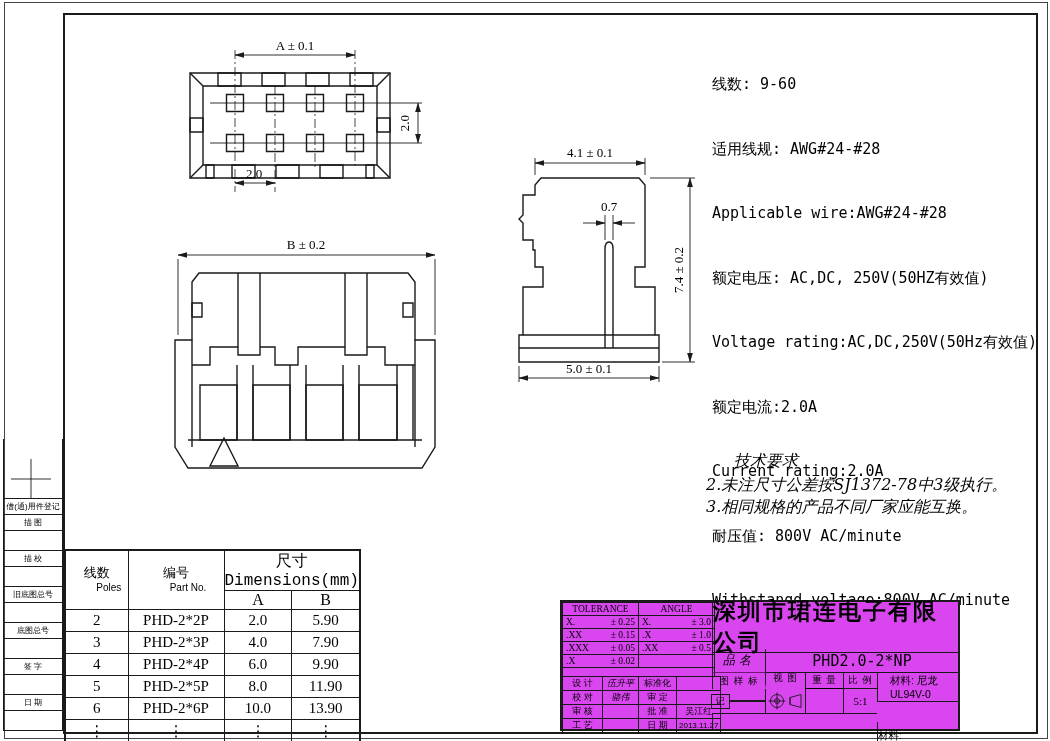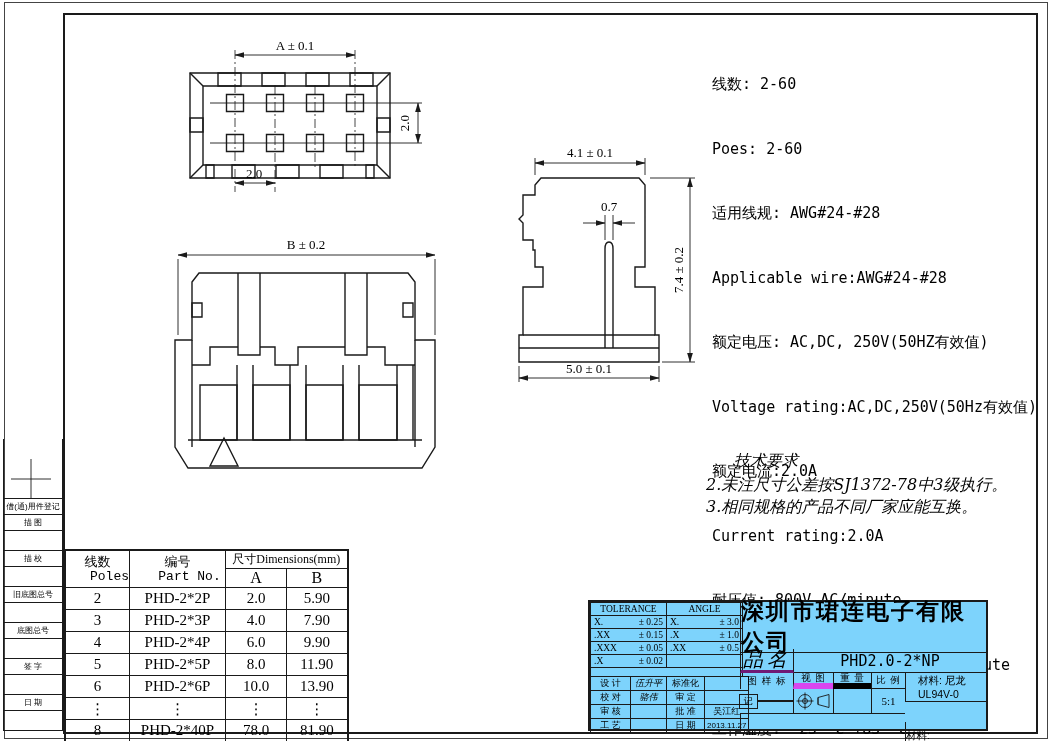--- a/index.html
+++ b/index.html
@@ -24,43 +24,43 @@
   .side-col{left:3px;top:440px;width:60px;position:absolute;}
   .side-cell{border:1px solid #1a1a1a;margin-top:-1px;display:flex;align-items:center;justify-content:center;font-size:8px;letter-spacing:0px;background:#fff0;}
   .side-cell.lab{height:15px;}
   .side-cell.blank{height:19px;}
   .side-cell.crossbox{height:59px;border-top:none;}
   
   table.poles{left:64px;top:549px;position:absolute;border-collapse:collapse;table-layout:fixed;}
   table.poles td,table.poles th{border:1px solid #1a1a1a;text-align:center;padding:0;font-weight:normal;overflow:hidden;}
   table.poles{border:2px solid #1a1a1a;}
   .h-cn{font-size:13px;line-height:15px;}
-  .h-en{font-family:Liberation Mono, monospace;font-size:13px;line-height:15px;padding-left:24px;}
-  .h-dim{font-family:Liberation Serif, serif;font-size:12px;height:16px;}
+  .h-en{font-family:Liberation Sans, sans-serif;font-size:10px;line-height:15px;padding-left:24px;}
+  .h-dim{font-family:Liberation Mono, monospace;font-size:16px;height:16px;}
   .h-ab{font-family:"Liberation Serif",serif;font-size:16px;height:16px;}
   td.pd{font-family:"Liberation Serif",serif;font-size:15px;height:21px;}
   
-  .tblock{left:588px;top:600px;width:400px;height:131px;border:2px solid #1a1a1a;position:absolute;box-sizing:border-box;background:#7dd3fc;}
+  .tblock{left:560px;top:600px;width:400px;height:131px;border:2px solid #1a1a1a;position:absolute;box-sizing:border-box;background:#d946ef;}
   .tb-cell{position:absolute;box-sizing:border-box;display:flex;align-items:center;justify-content:center;}
   table.tol{position:absolute;left:0;top:0;border-collapse:collapse;table-layout:fixed;}
   table.tol td,table.tol th{border:1px solid #1a1a1a;font-weight:normal;padding:0 3px;font-family:"Liberation Serif",serif;font-size:9.5px;height:12px;text-align:center;}
   .tolpair{display:flex;justify-content:space-between;}
   table.sig{position:absolute;left:0;top:74px;border-collapse:collapse;table-layout:fixed;}
   table.sig td{border:1px solid #1a1a1a;padding:0 2px;font-size:9px;height:12.5px;text-align:center;overflow:hidden;}
   .sig .nm{font-family:"Liberation Serif",serif;font-style:italic;}
   .company{left:150px;top:0;width:246px;height:51px;border-left:1px solid #1a1a1a;border-bottom:1px solid #1a1a1a;font-size:23px;font-weight:bold;letter-spacing:2px;}
-  .pn-label{left:150px;top:47px;width:54px;height:24px;border-left:1px solid #1a1a1a;border-right:1px solid #1a1a1a;border-bottom:3px solid #701a75;font-family:"Liberation Serif",serif;font-style:italic;font-size:20px;letter-spacing:4px;}
+  .pn-label{left:150px;top:47px;width:54px;height:24px;border-left:1px solid #1a1a1a;border-right:1px solid #1a1a1a;border-bottom:1px solid #701a75;font-family:"Liberation Serif",serif;font-style:italic;font-size:12px;letter-spacing:4px;}
   .pn-value{left:204px;top:47px;width:192px;height:24px;border-bottom:1px solid #1a1a1a;font-family:"DejaVu Sans Mono",monospace;font-size:15px;}
   .lab-s{font-size:9.5px;letter-spacing:1px;}
   .mark-label{left:150px;top:71px;width:53px;height:16px;border-left:1px solid #1a1a1a;}
   .mark-row{left:150px;top:87px;width:53px;height:24px;display:flex;}
   .mark-row div{border:1px solid #1a1a1a;flex:1;margin-left:-1px;font-size:9px;display:flex;align-items:center;justify-content:center;}
   .view-label{left:203px;top:71px;width:40px;height:16px;border-left:1px solid #1a1a1a;border-bottom:6px solid #d946ef;}
   .view-sym{left:203px;top:87px;width:40px;height:24px;border-left:1px solid #1a1a1a;}
-  .wt-label{left:243px;top:71px;width:38px;height:16px;border-left:1px solid #1a1a1a;border-bottom:6px solid #000000;}
+  .wt-label{left:243px;top:71px;width:38px;height:16px;border-left:1px solid #1a1a1a;border-bottom:1px solid #000000;}
   .wt-val{left:243px;top:87px;width:38px;height:24px;border-left:1px solid #1a1a1a;}
   .sc-label{left:281px;top:71px;width:34px;height:16px;border-left:1px solid #1a1a1a;border-bottom:1px solid #1a1a1a;}
   .sc-val{left:281px;top:87px;width:34px;height:24px;border-left:1px solid #1a1a1a;font-family:"Liberation Serif",serif;font-size:11px;}
   .b-blank{left:150px;top:111px;width:165px;height:16px;border-left:1px solid #1a1a1a;border-top:1px solid #1a1a1a;}
   .mat1{left:315px;top:71px;width:81px;height:29px;border-left:1px solid #1a1a1a;border-bottom:1px solid #1a1a1a;justify-content:flex-start;padding-left:12px;font-size:10.5px;}
   .mat2{left:315px;top:100px;width:81px;height:27px;border-left:1px solid #1a1a1a;justify-content:flex-start;font-size:10.5px;margin-top:20px;}
 </style>
 </head>
 <body>
 
@@ -217,22 +217,21 @@
   <line x1="195" y1="33" x2="195" y2="217" class="dim" marker-start="url(#ar3)" marker-end="url(#ar3)"></line>
   <text class="dt" x="188" y="125" transform="rotate(-90 188 125)">7.4 ± 0.2</text>
 
   <line x1="24" y1="221" x2="24" y2="237" class="dim"></line>
   <line x1="164" y1="221" x2="164" y2="237" class="dim"></line>
   <line x1="24" y1="233" x2="164" y2="233" class="dim" marker-start="url(#ar3)" marker-end="url(#ar3)"></line>
   <text class="dt" x="94" y="228">5.0 ± 0.1</text>
 </svg>
 
 <div class="spec">
-  <div>线数: 2-60</div>
-  <div>Poes: 2-60</div>
+  <div>线数: 9-60</div>
   <div>适用线规: AWG#24-#28</div>
   <div>Applicable wire:AWG#24-#28</div>
   <div>额定电压: AC,DC, 250V(50HZ有效值)</div>
   <div>Voltage rating:AC,DC,250V(50Hz有效值)</div>
   <div>额定电流:2.0A</div>
   <div>Current rating:2.0A</div>
   <div>耐压值: 800V AC/minute</div>
   <div>Withstangd voltage:800V AC/minute</div>
   <div>工作温度: -25° C~+85° C</div>
   

